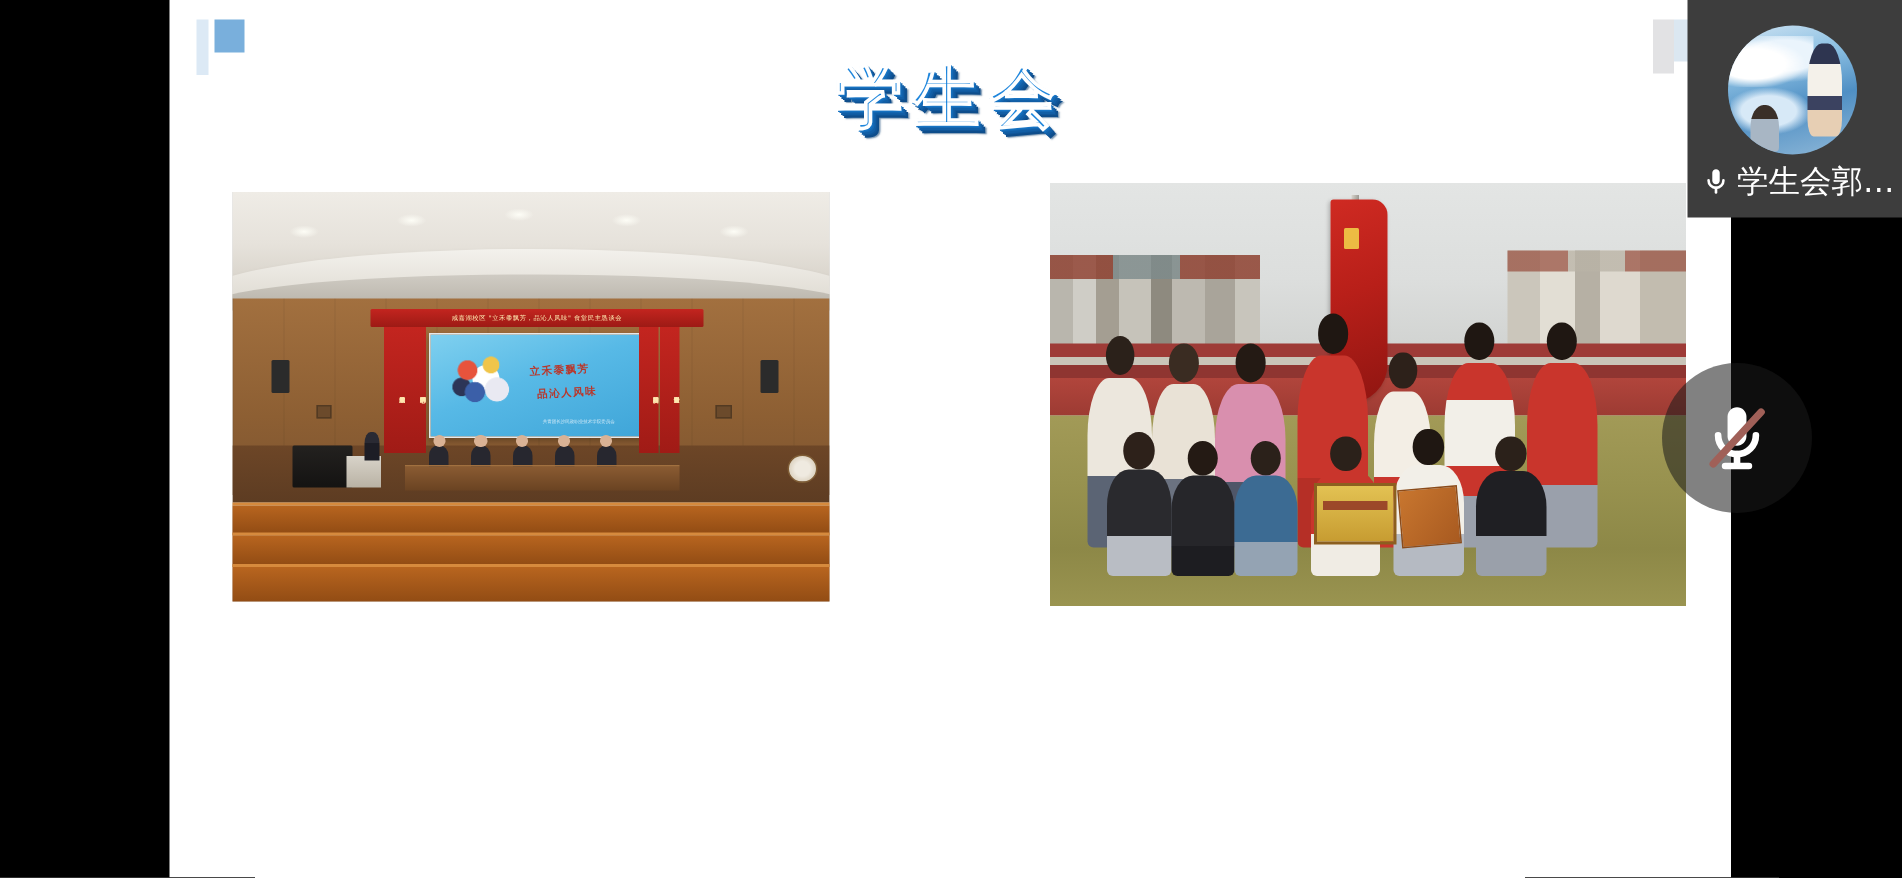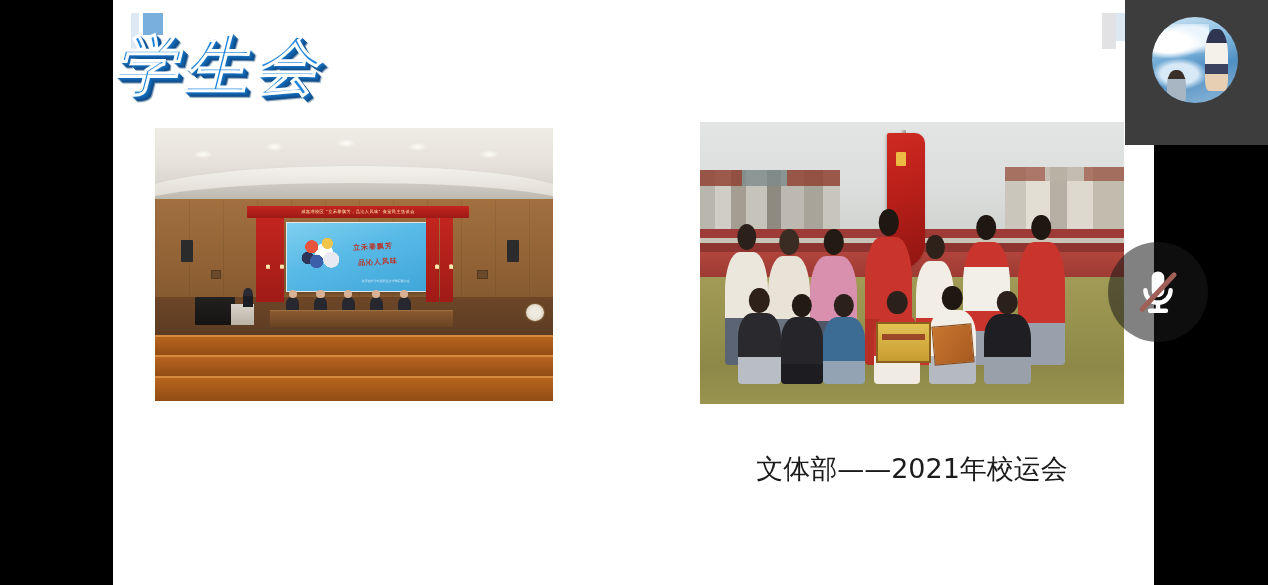--- a/index.html
+++ b/index.html
@@ -81,26 +81,26 @@
     height: 28px;
     background: #dbe7f1;
   }
 
   
   .slide-title {
     position: absolute;
     left: 0;
     top: 26px;
     width: 1041px;
+    text-align: center;
     font-family: "DejaVu Sans", "Liberation Sans", sans-serif;
-    font-size: 64px;
+    font-size: 45px;
     line-height: 78px;
     font-weight: 700;
     letter-spacing: 6px;
-    font-style: italic;
     color: #1f86dc;
     text-shadow:
        1px 1px 0 #1774c4,
        2px 2px 0 #1568b3,
        3px 3px 0 #125ea5,
        4px 4px 0 #105598,
        5px 5px 0 #0e4d8b,
        6px 6px 1px rgba(10,60,110,0.55);
     -webkit-text-stroke: 1px #ffffff;
     white-space: nowrap;
@@ -601,35 +601,42 @@
           <span class="ppl" style="height:75%; background:linear-gradient(#1f1f23 0 62%, #9aa0aa 62% 100%);"></span>
         </div>
 
         <div class="plaque">
             <i></i>
           </div>
         <div class="cert"></div>
       </div>
     </div>
 
-    <div class="caption caption-right">文体部——2021年校运会</div>
   </div>
 
   <div class="mute-btn">
     <svg width="56" height="56" viewBox="0 0 24 24">
       <path d="M12 3.2c-1.5 0-2.7 1.2-2.7 2.7v5.6c0 1.5 1.2 2.7 2.7 2.7s2.7-1.2 2.7-2.7V5.9c0-1.5-1.2-2.7-2.7-2.7z" fill="#ffffff"></path>
       <path d="M17.4 11.2c0 3-2.4 5.4-5.4 5.4s-5.4-2.4-5.4-5.4" fill="none" stroke="#ffffff" stroke-width="1.9" stroke-linecap="round"></path>
       <path d="M12 16.6v3.2" fill="none" stroke="#ffffff" stroke-width="1.9" stroke-linecap="round"></path>
       <path d="M8.6 20h6.8" fill="none" stroke="#ffffff" stroke-width="1.9" stroke-linecap="round"></path>
       <path d="M5.2 19.4L18.9 4.6" fill="none" stroke="#a06058" stroke-width="2.1" stroke-linecap="round"></path>
     </svg>
   </div>
 
   <div class="participant">
     <div class="avatar">
       <span class="cloud1"></span>
       <span class="cloud2"></span>
       <span class="fig-girl"></span>
       <span class="fig-boy"></span>
     </div>
+    <div class="pname">
+      <svg class="mic-small" width="22" height="26" viewBox="0 0 24 24">
+        <path d="M12 3c-1.5 0-2.7 1.2-2.7 2.7v5.6c0 1.5 1.2 2.7 2.7 2.7s2.7-1.2 2.7-2.7V5.7C14.7 4.2 13.5 3 12 3z" fill="#ffffff"></path>
+        <path d="M17.4 11.2c0 3-2.4 5.4-5.4 5.4s-5.4-2.4-5.4-5.4" fill="none" stroke="#ffffff" stroke-width="1.9" stroke-linecap="round"></path>
+        <path d="M12 16.6v3.4" fill="none" stroke="#ffffff" stroke-width="1.9" stroke-linecap="round"></path>
+      </svg>
+      <span>学生会郭…</span>
+    </div>
   </div>
 
 </div>
 
 </body></html>

